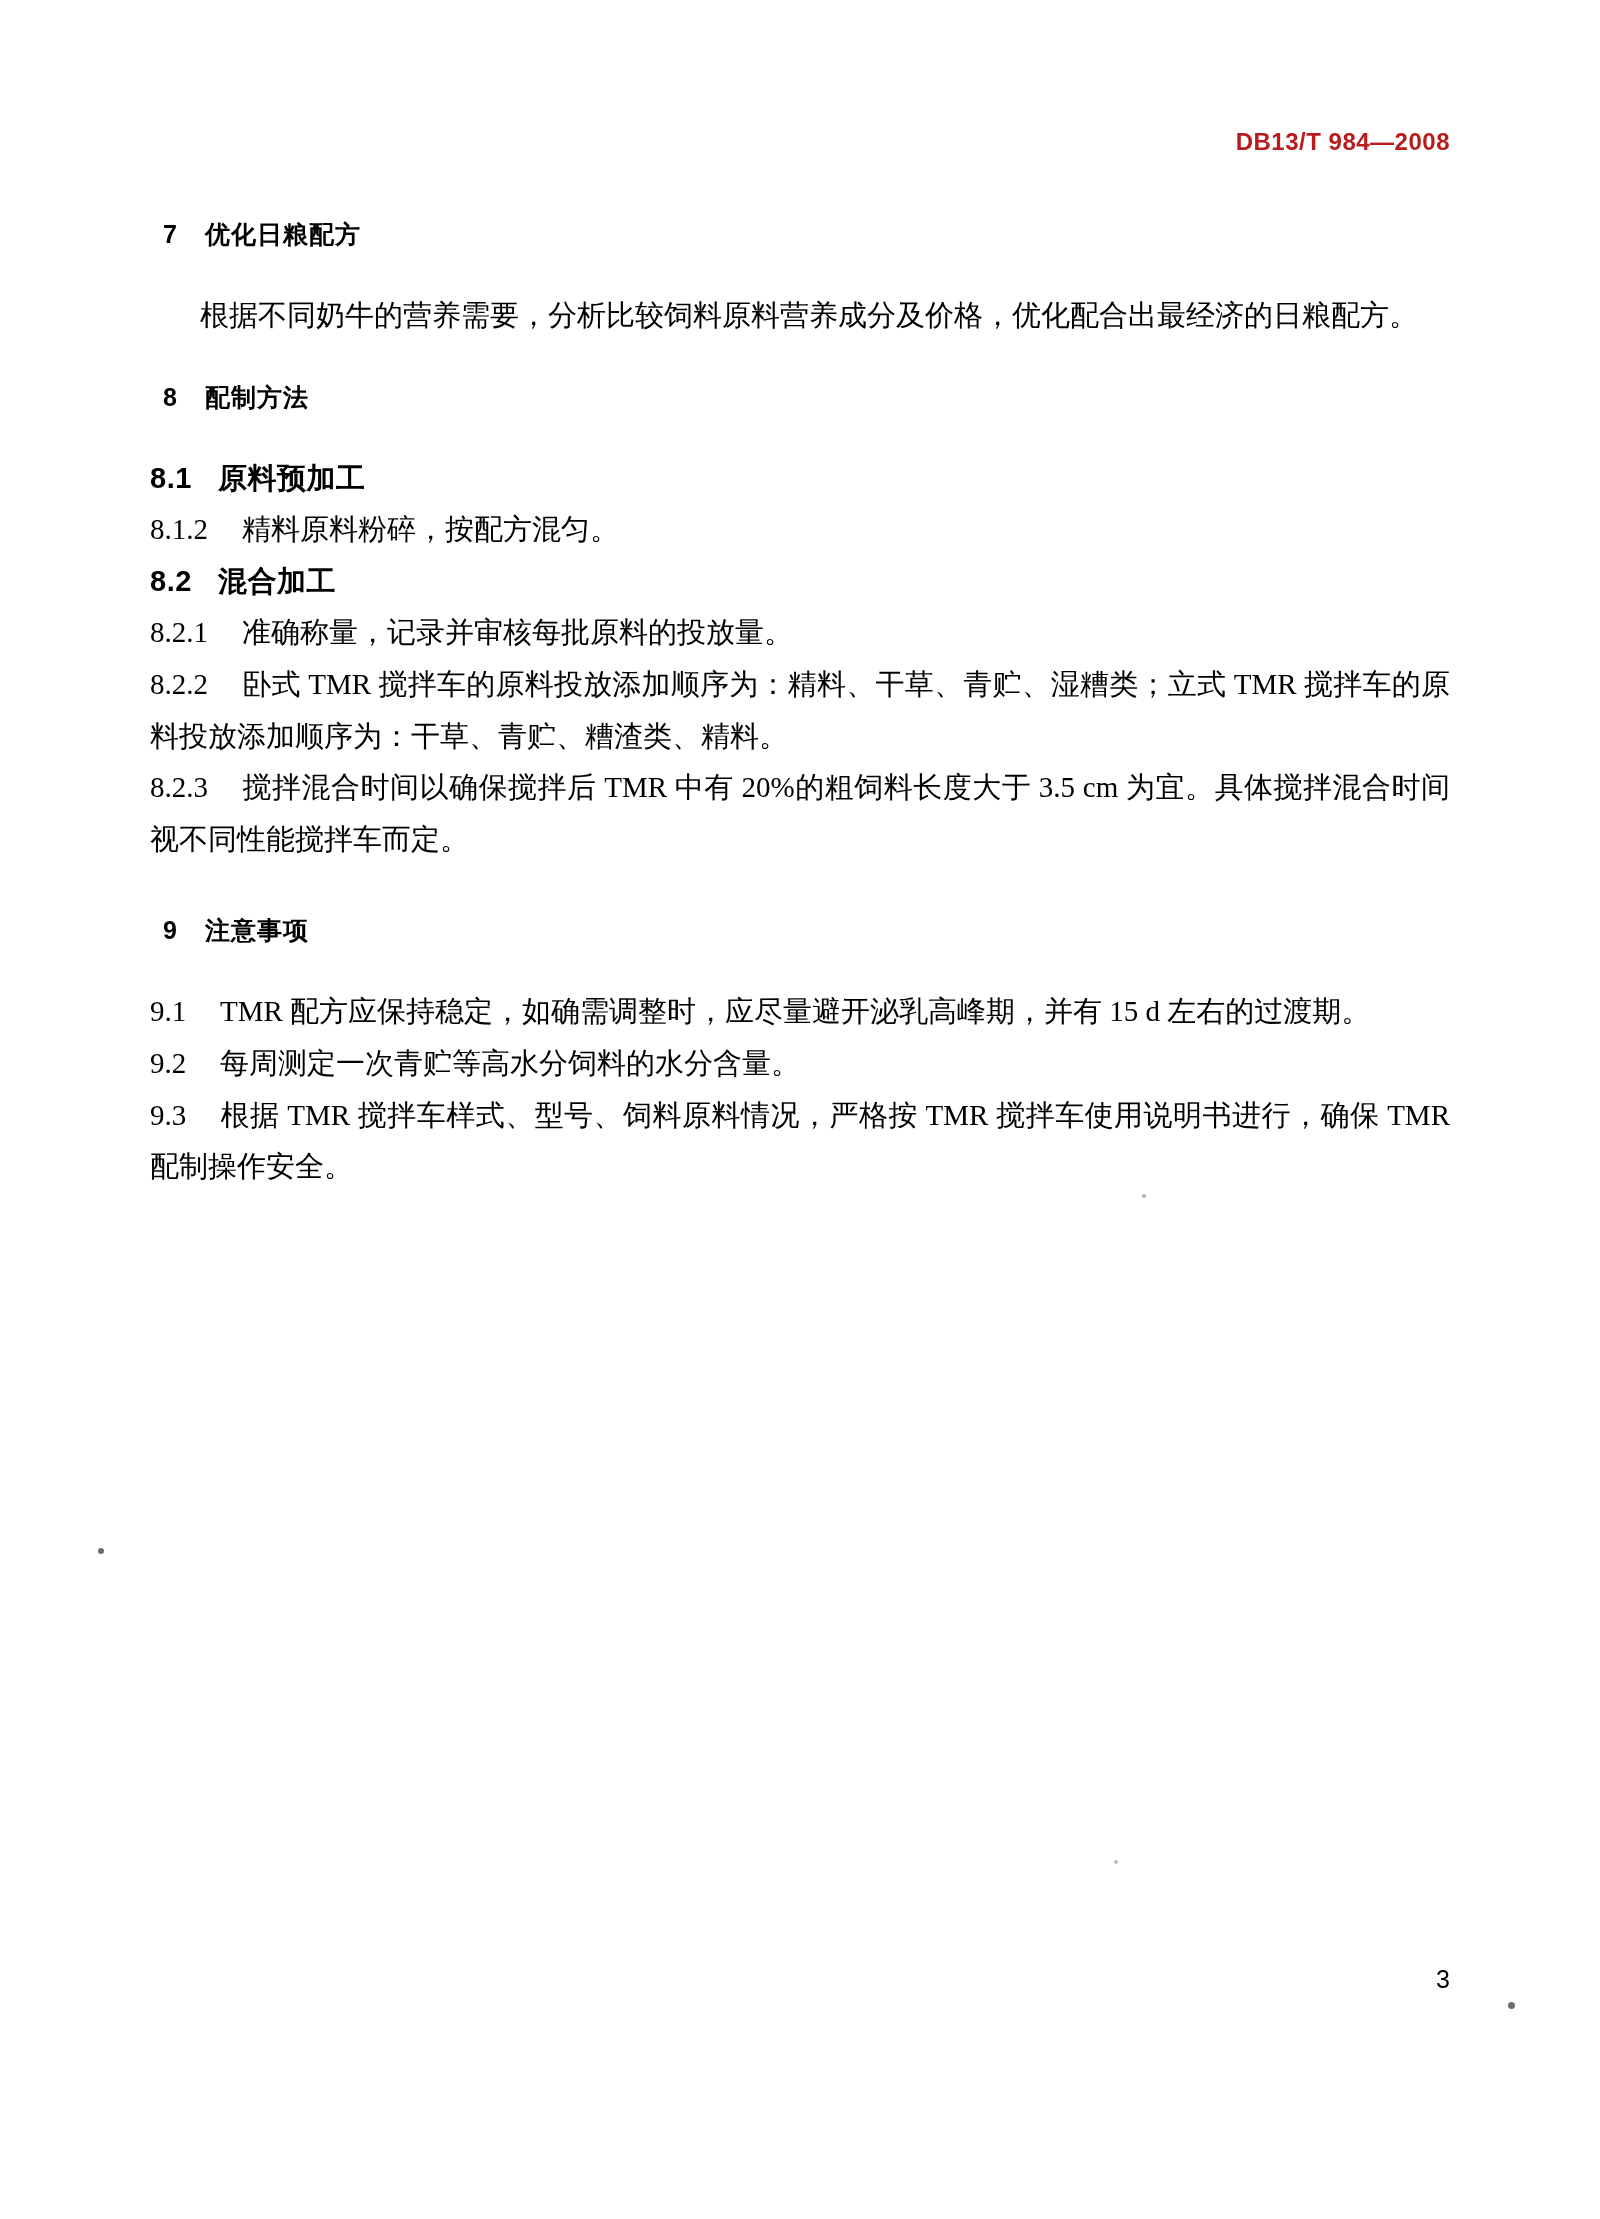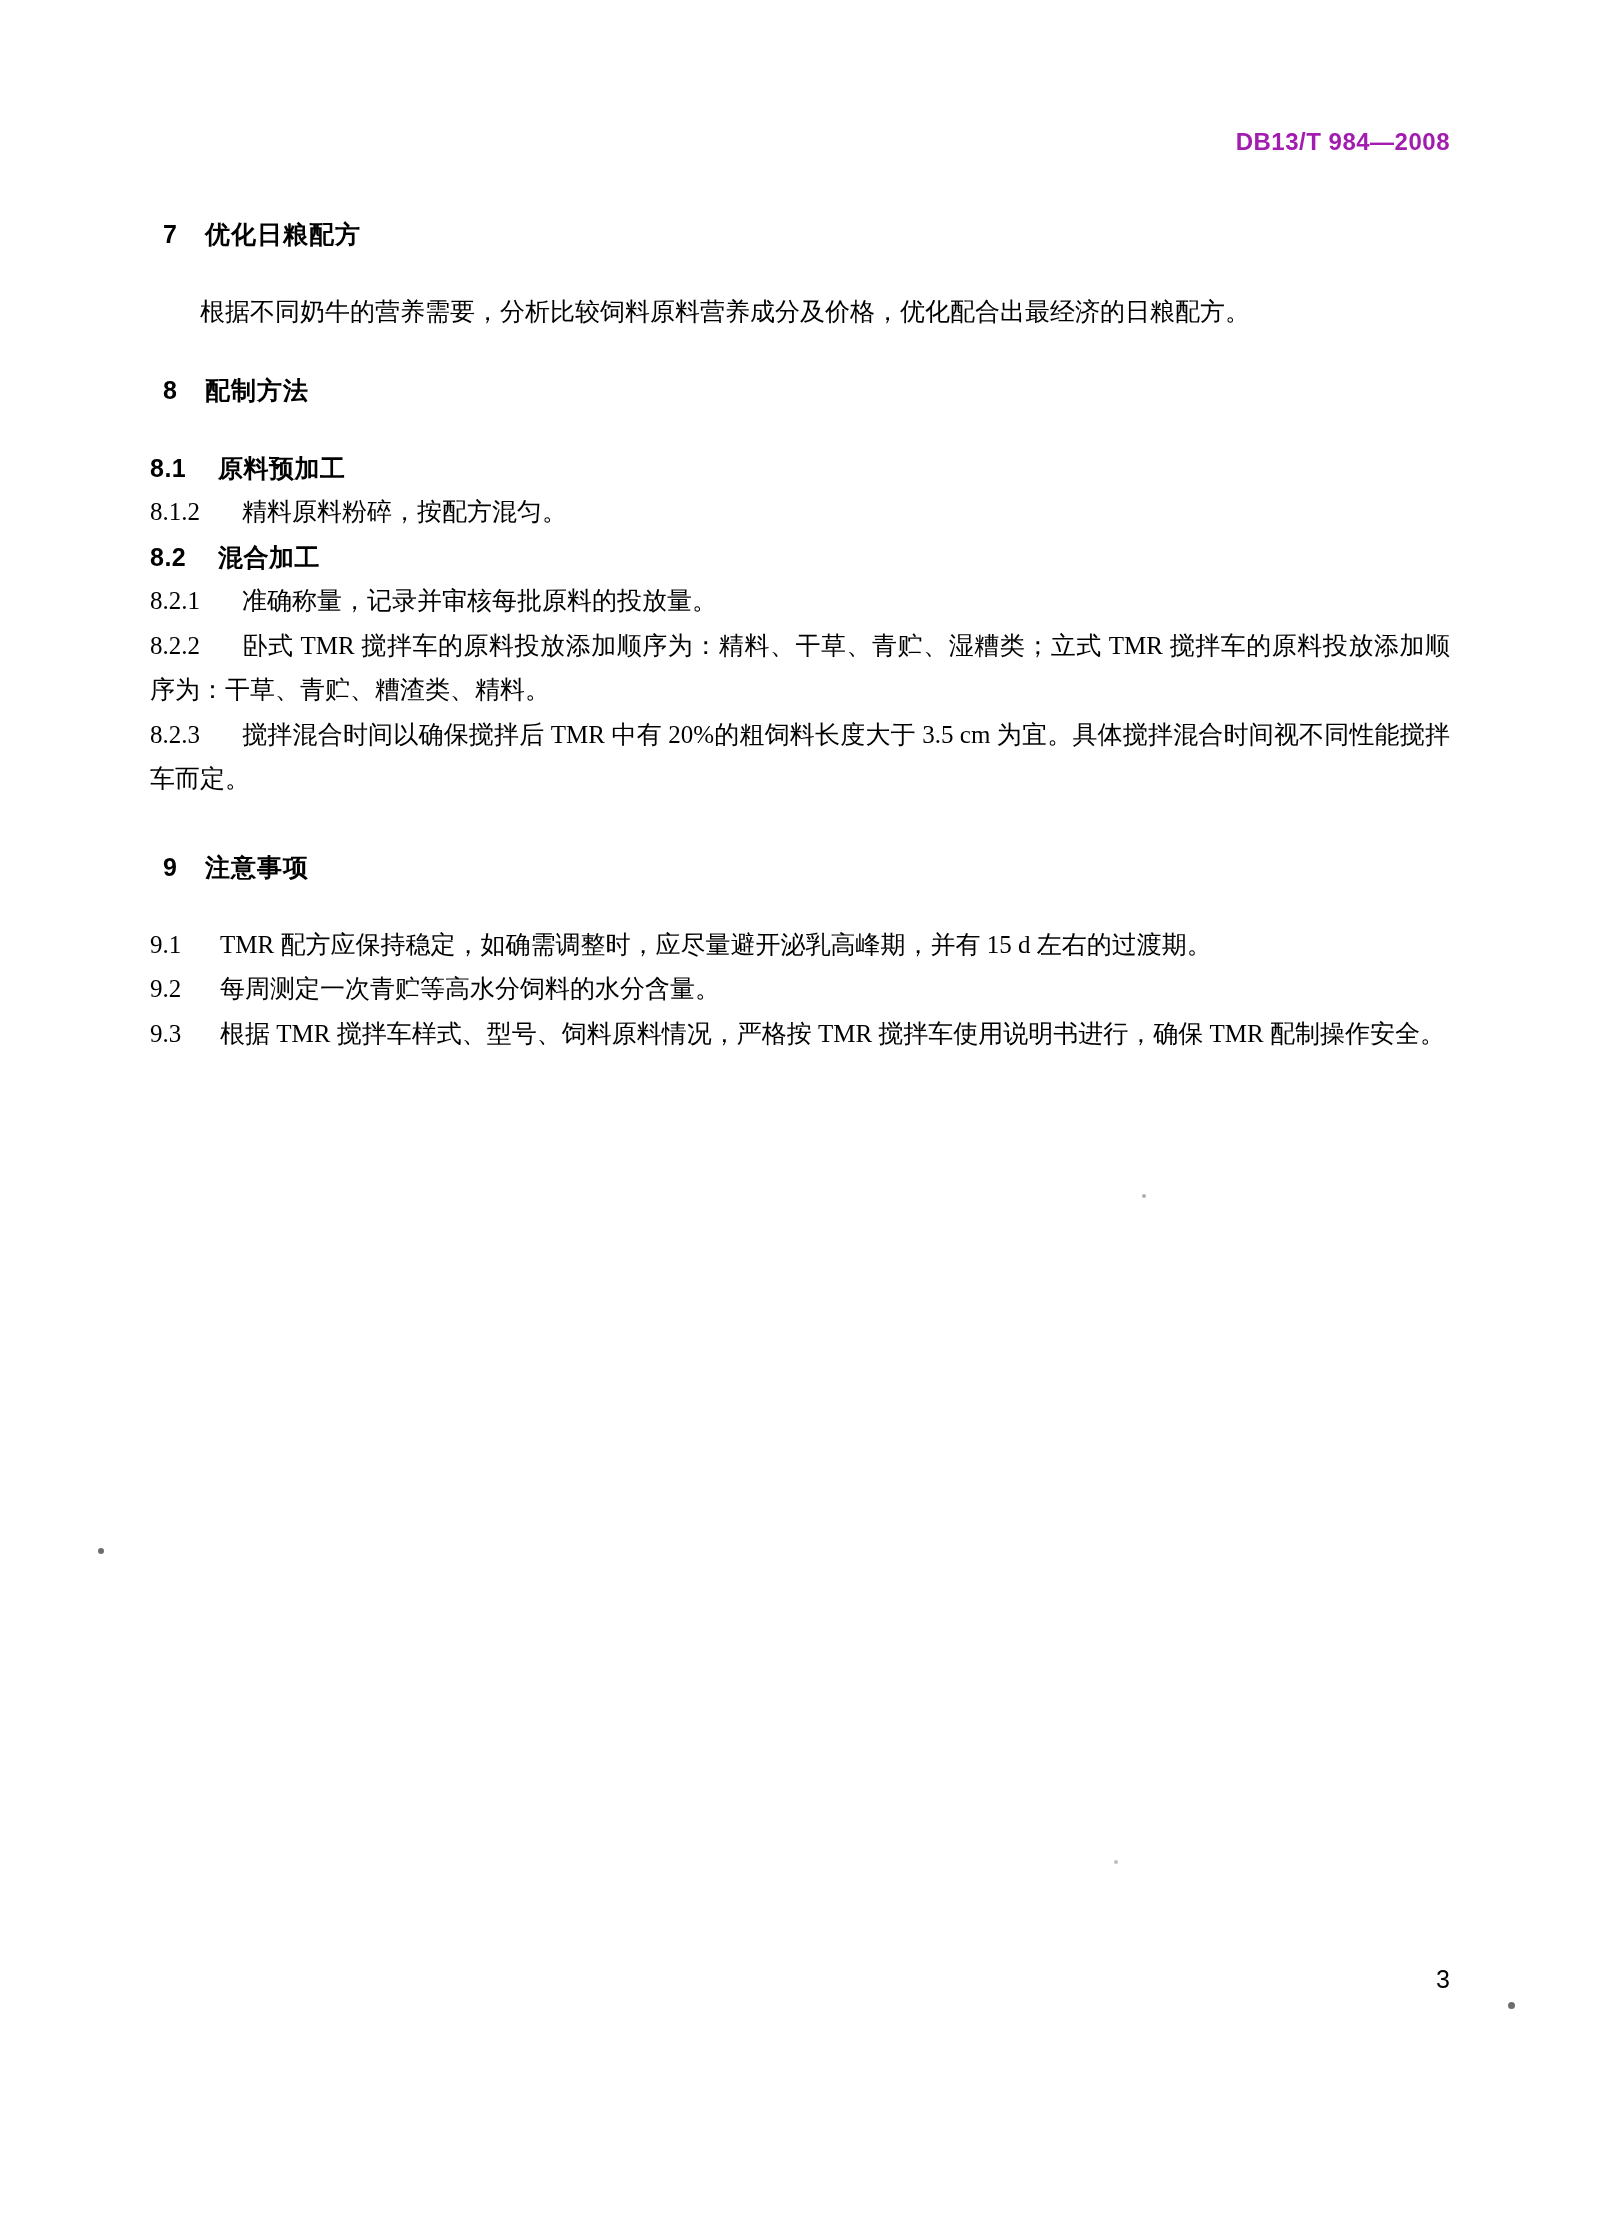--- a/index.html
+++ b/index.html
@@ -26,21 +26,21 @@
   .header {
     position: absolute;
     top: 128px;
     right: 0;
     width: 100%;
     text-align: right;
     font-family: "Liberation Sans", "DejaVu Sans", sans-serif;
     font-size: 24px;
     font-weight: bold;
     letter-spacing: 0.5px;
-    color: #a21caf;
+    color: #b91c1c;
   }
   .body-block {
     position: absolute;
     top: 205px;
     left: 0;
     width: 1300px;
   }
   h2.sec {
     font-family: "Liberation Sans", "DejaVu Sans", sans-serif;
     font-size: 25px;
@@ -59,21 +59,21 @@
     font-family: "Liberation Sans", "DejaVu Sans", sans-serif;
     font-size: 25px;
     font-weight: bold;
     letter-spacing: 0.5px;
   }
   .sub-num {
     display: inline-block;
     min-width: 68px;
   }
   p.para {
-    font-size: 25px;
+    font-size: 29px;
     line-height: 1.78;
     margin: 0;
     text-align: justify;
     text-justify: inter-ideograph;
   }
   p.indent {
     text-indent: 50px;
   }
   .num-lbl {
     display: inline-block;

